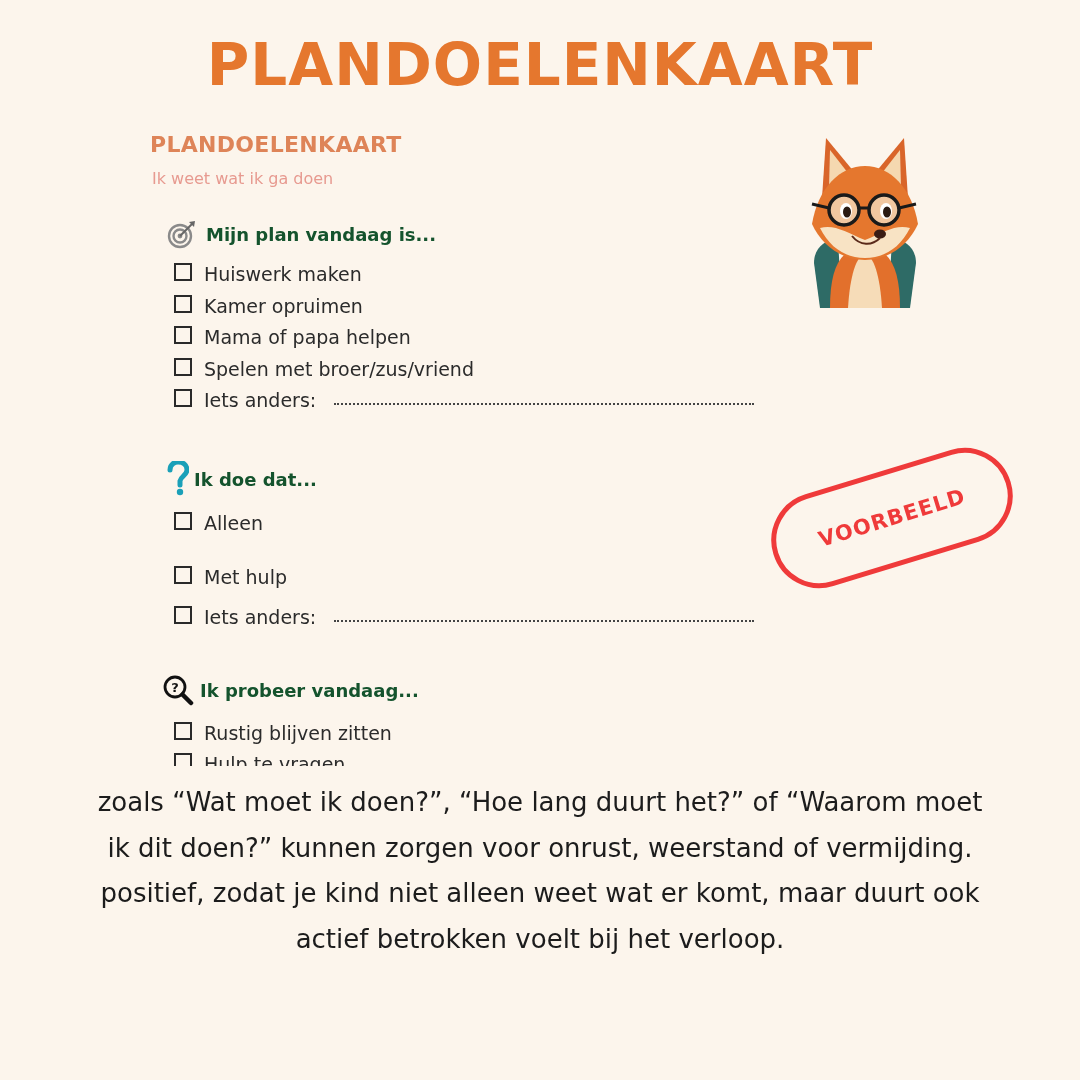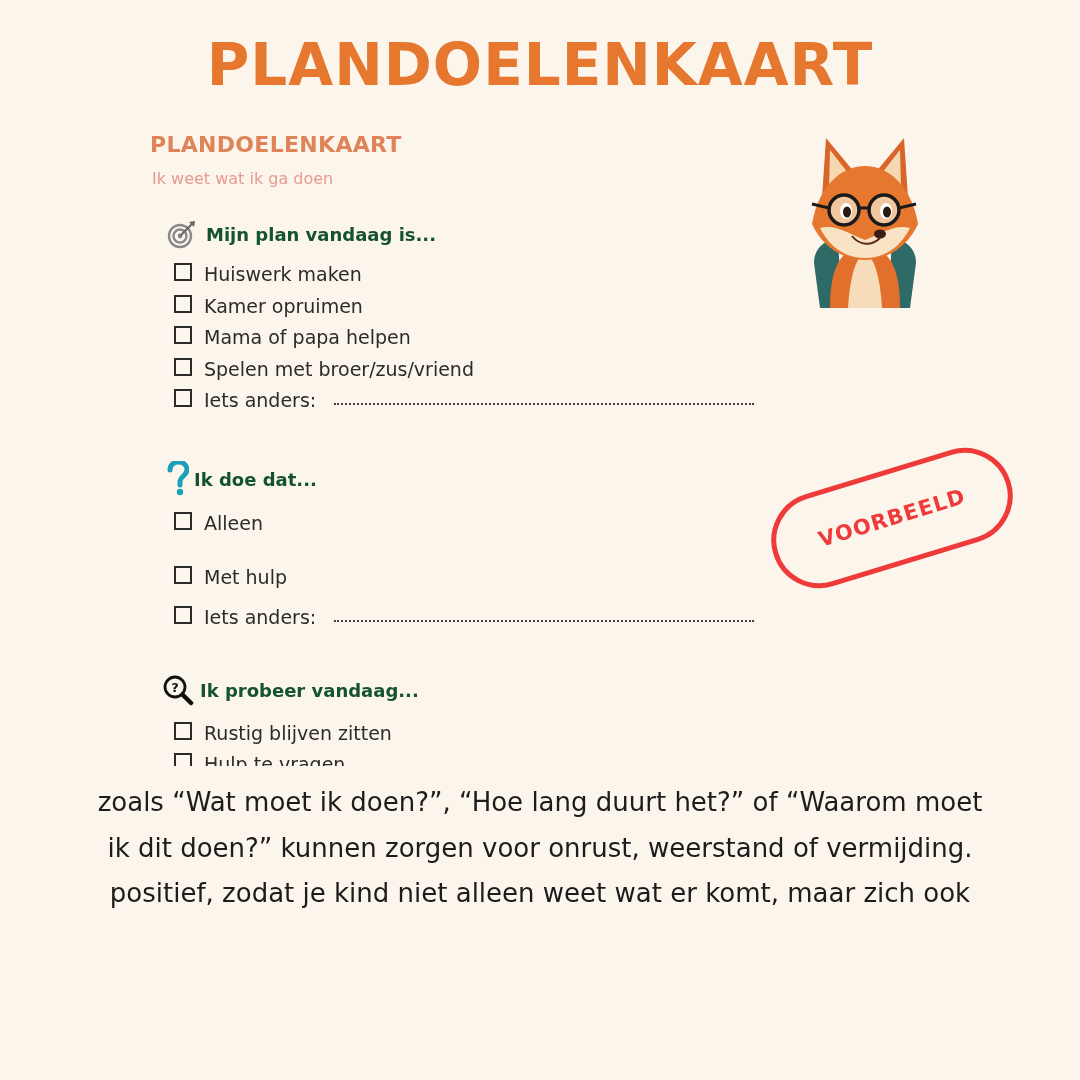--- a/index.html
+++ b/index.html
@@ -190,14 +190,15 @@
 
 <div class="stamp">
   <span>VOORBEELD</span>
 </div>
 
 <div class="cut"></div>
 
 <div class="body-text">
   <div>zoals “Wat moet ik doen?”, “Hoe lang duurt het?” of “Waarom moet</div>
   <div>ik dit doen?” kunnen zorgen voor onrust, weerstand of vermijding.</div>
-  <div>positief, zodat je kind niet alleen weet wat er komt, maar zich ook</div>
+  <div>positief, zodat je kind niet alleen weet wat er komt, maar duurt ook</div>
+  <div>actief betrokken voelt bij het verloop.</div>
 </div>
 
 </body></html>

